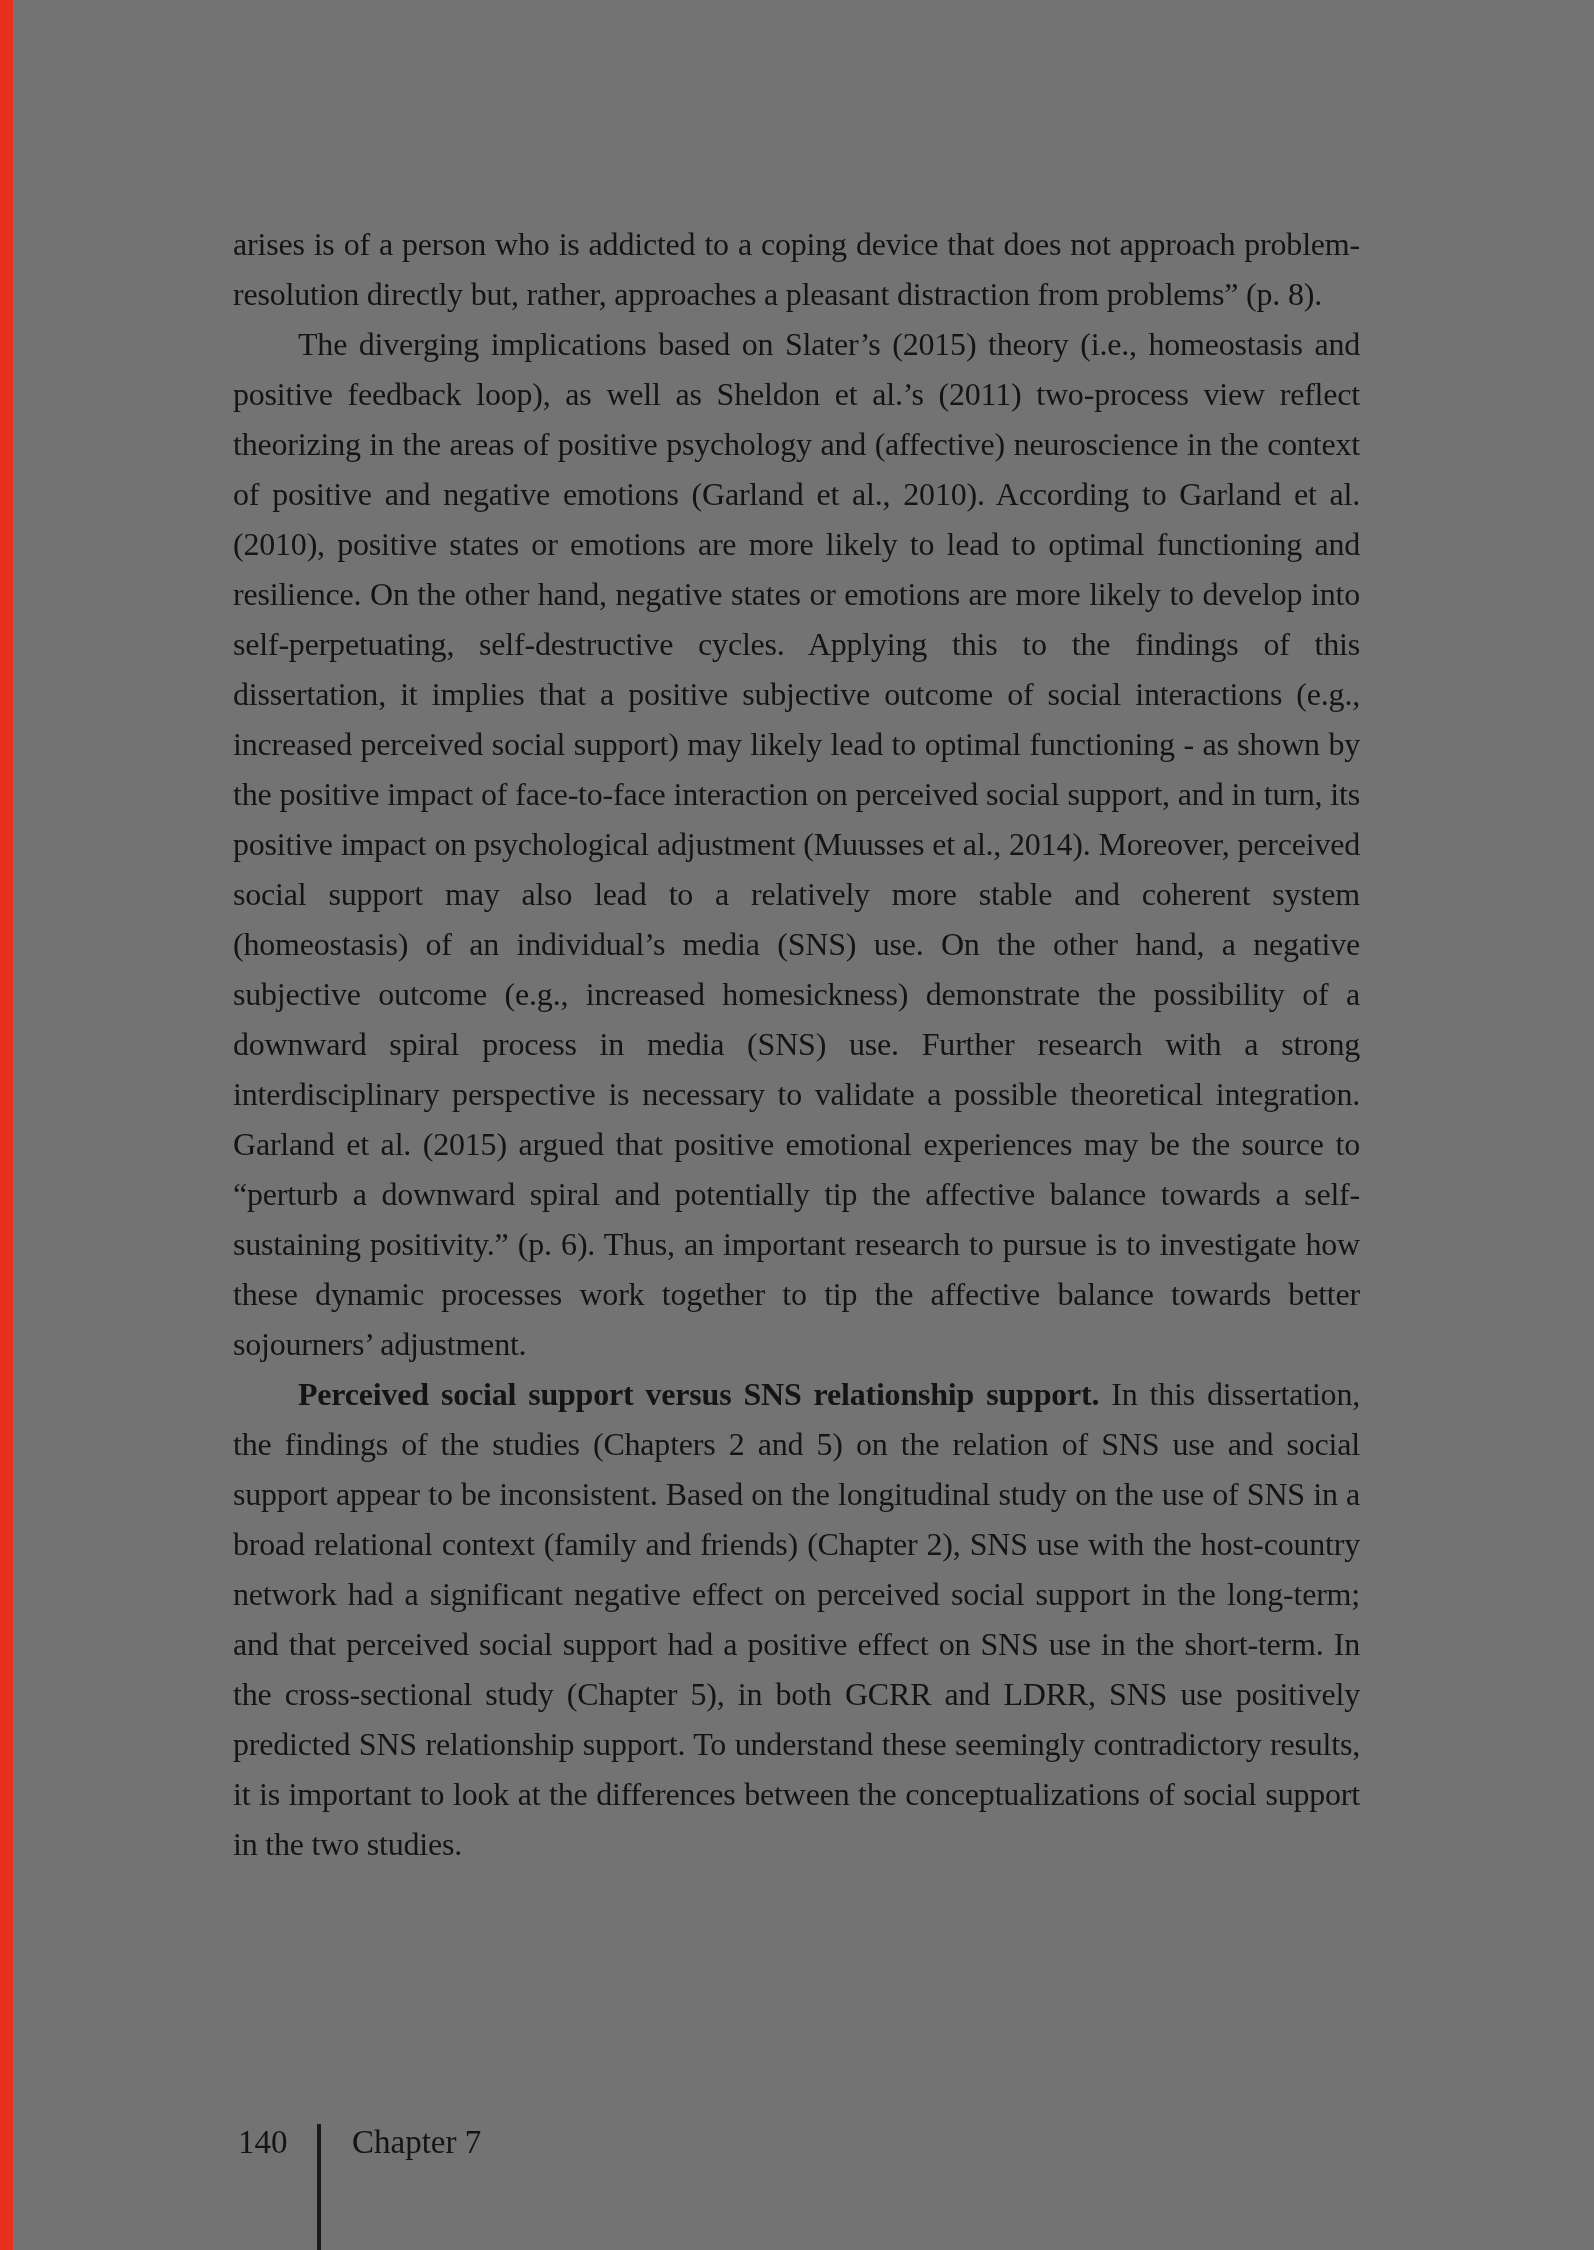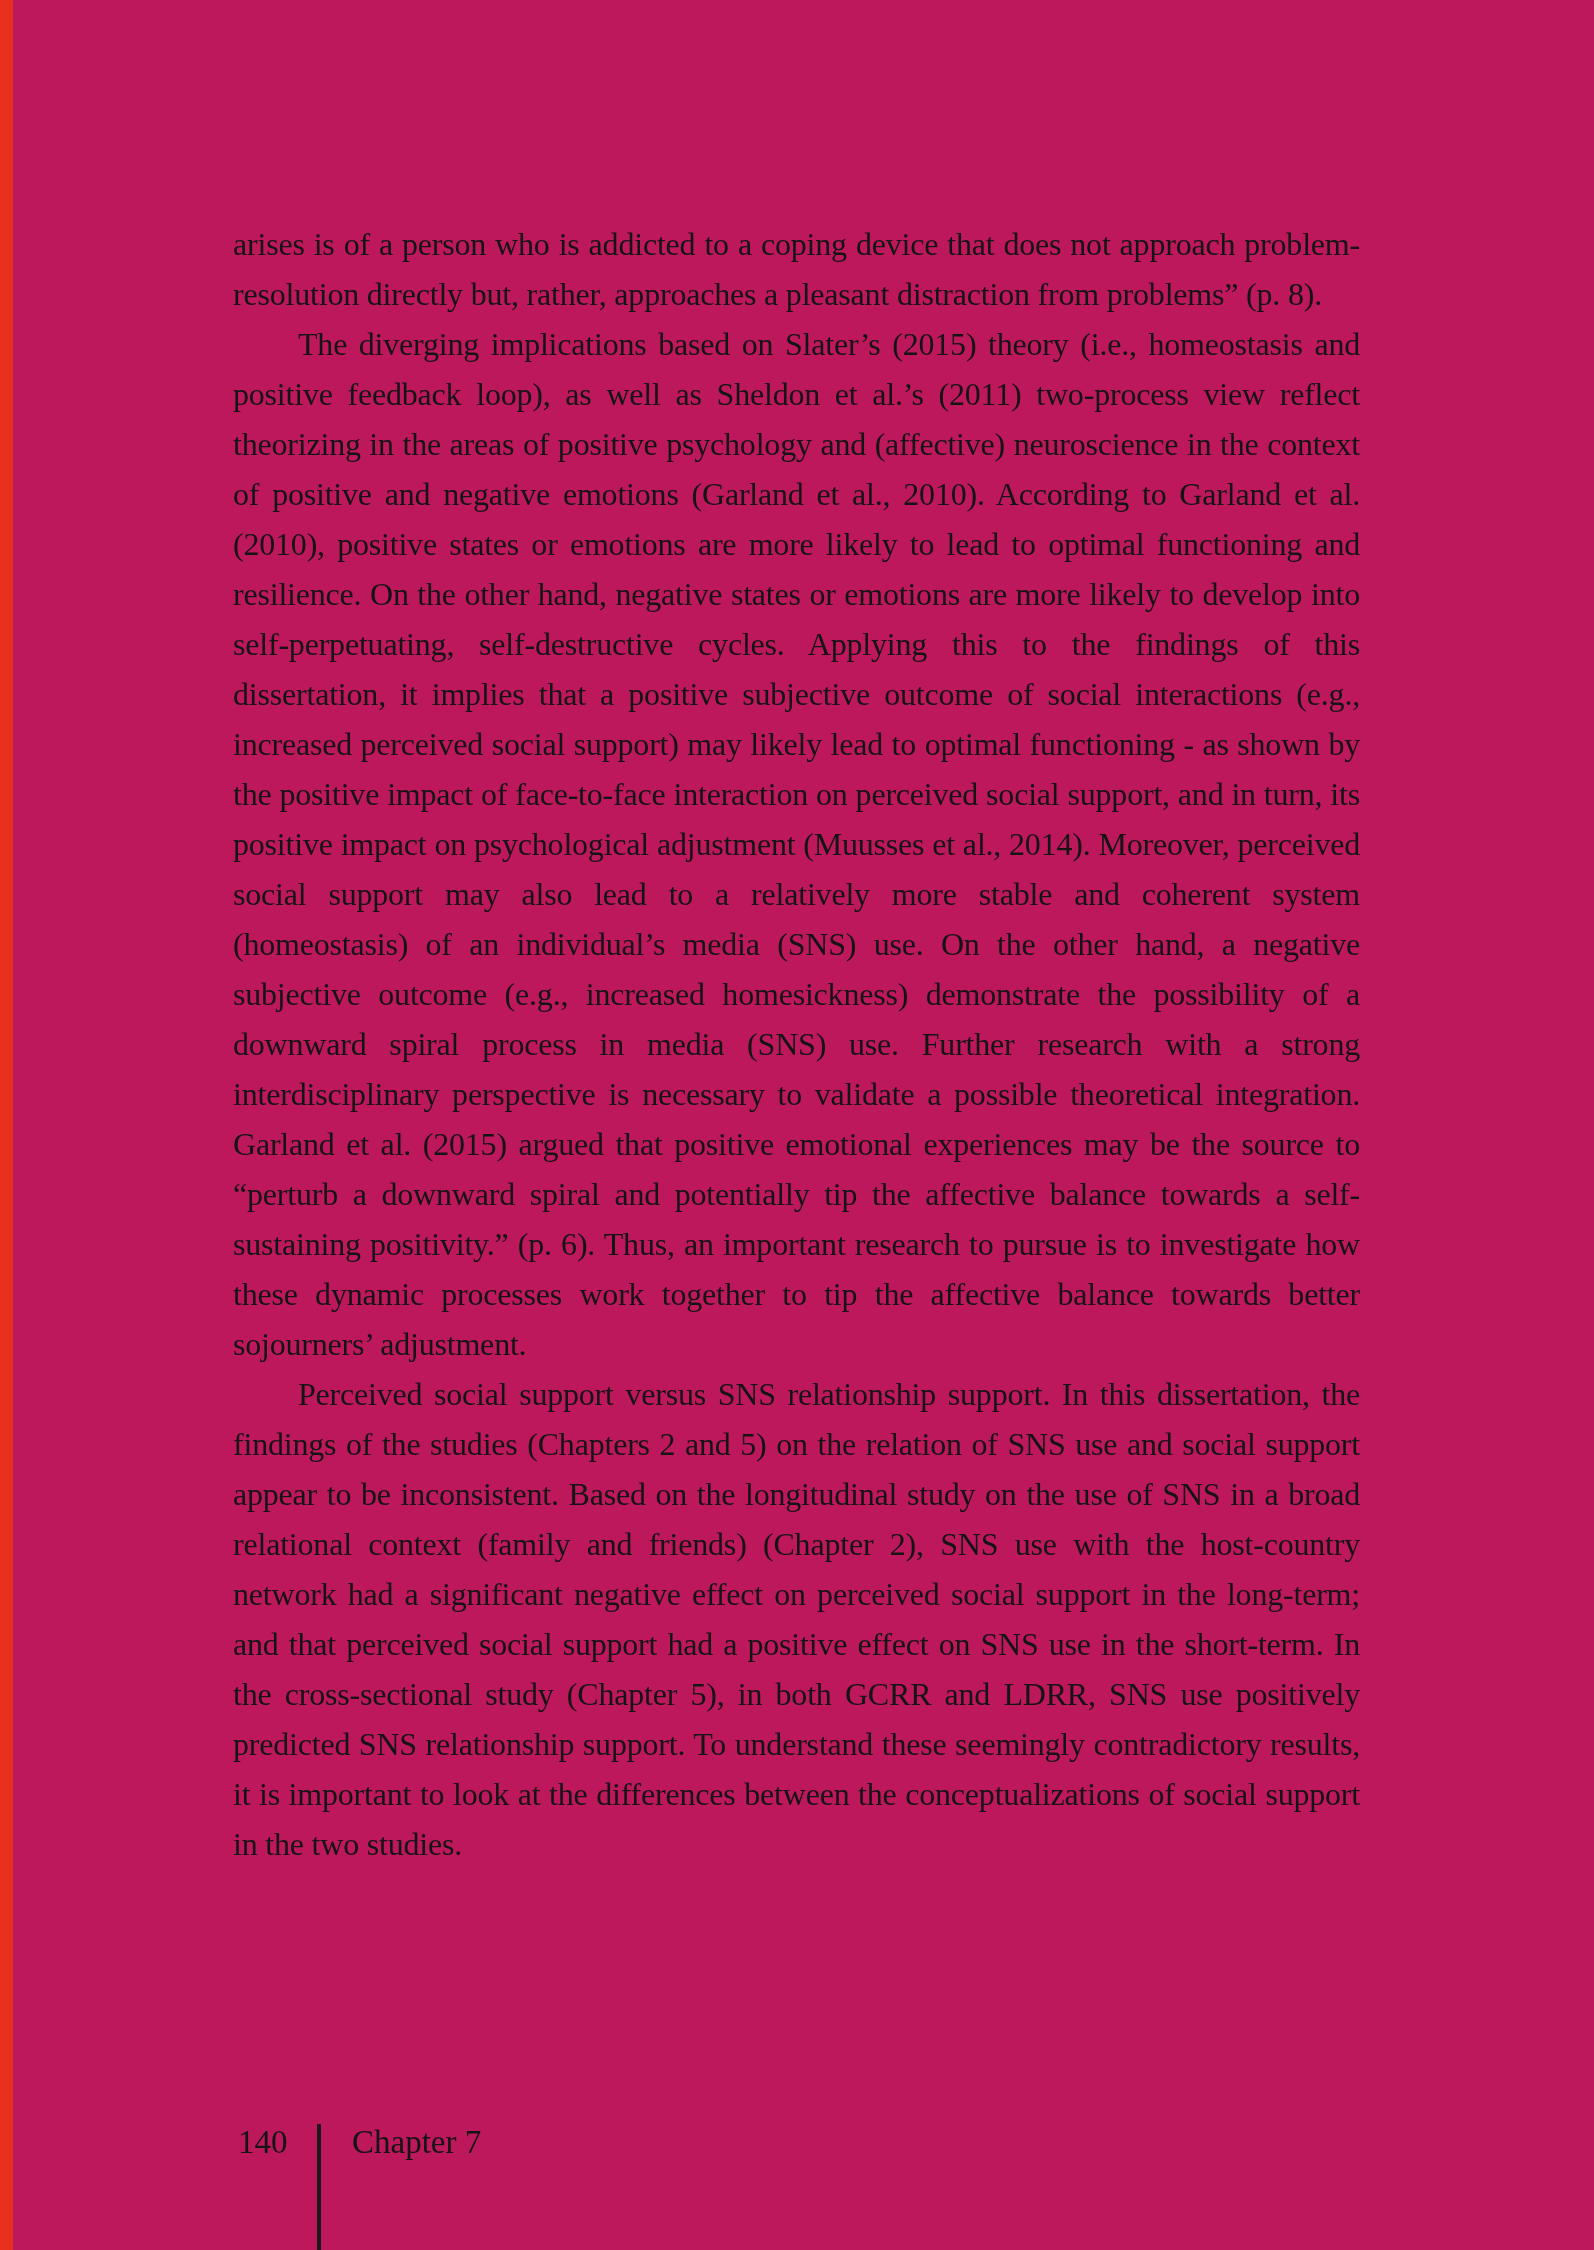--- a/index.html
+++ b/index.html
@@ -4,21 +4,21 @@
 <style>
   html, body {
     margin: 0;
     padding: 0;
     background: #ffffff;
   }
   .page {
     position: relative;
     width: 1594px;
     height: 2250px;
-    background: #be185d;
+    background: #737373;
     overflow: hidden;
     font-family: "Liberation Serif", "DejaVu Serif", serif;
     color: #141414;
   }
   .edge-stripe {
     position: absolute;
     left: 0;
     top: 0;
     width: 13px;
     height: 2250px;
@@ -34,21 +34,21 @@
     letter-spacing: -0.2px;
   }
   .text-block p {
     margin: 0;
     padding: 0;
   }
   .text-block p.indent {
     text-indent: 65px;
   }
   .text-block strong {
-    font-weight: normal;
+    font-weight: bold;
   }
   .footer {
     position: absolute;
     left: 0;
     top: 2122px;
     width: 1536px;
     height: 128px;
     font-size: 33px;
     line-height: 40px;
   }

